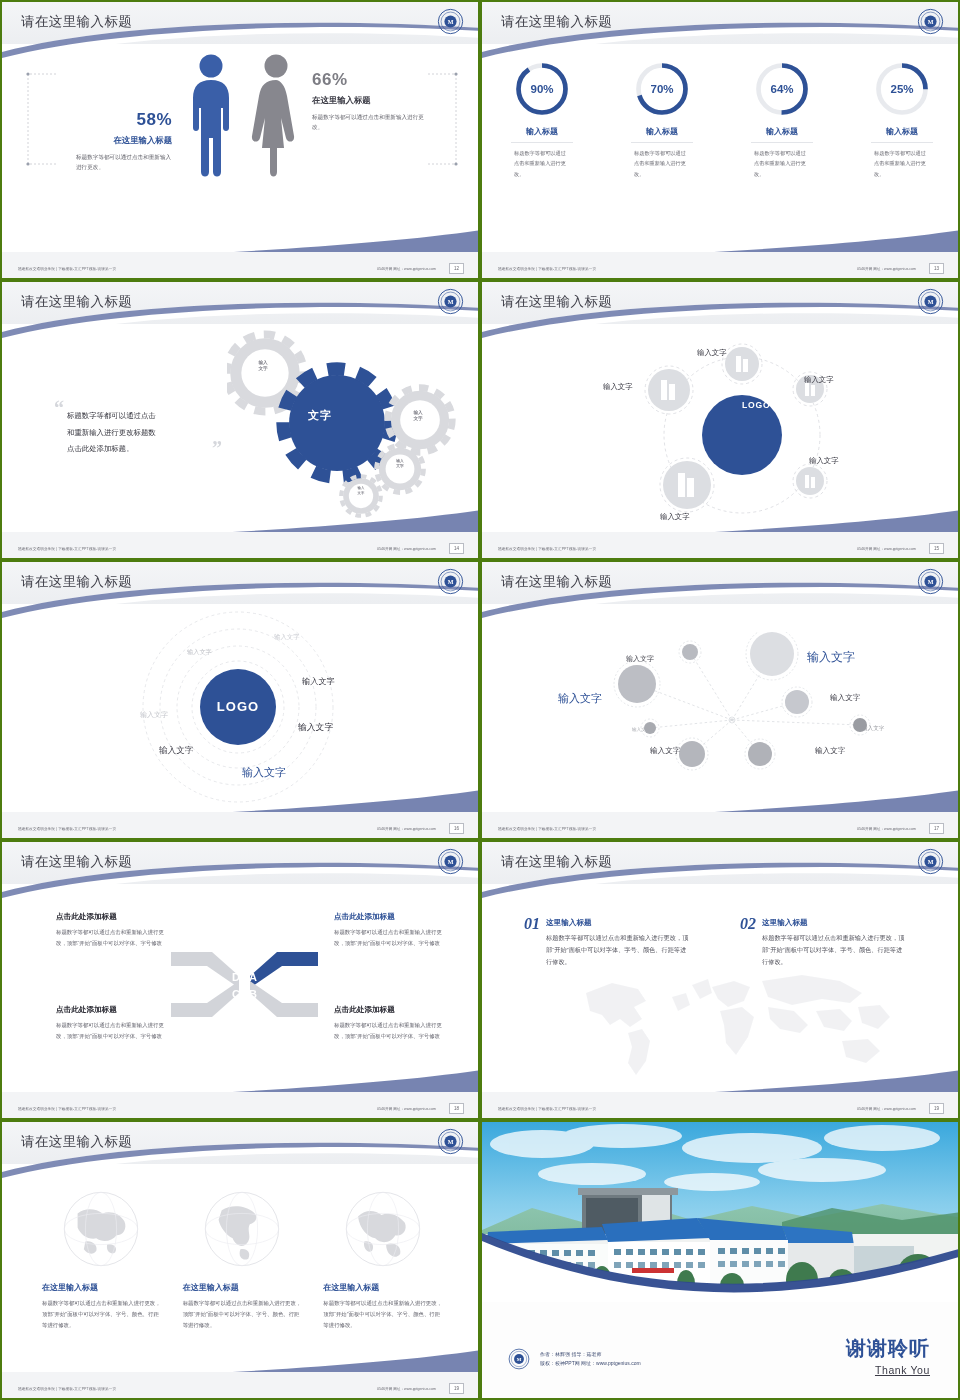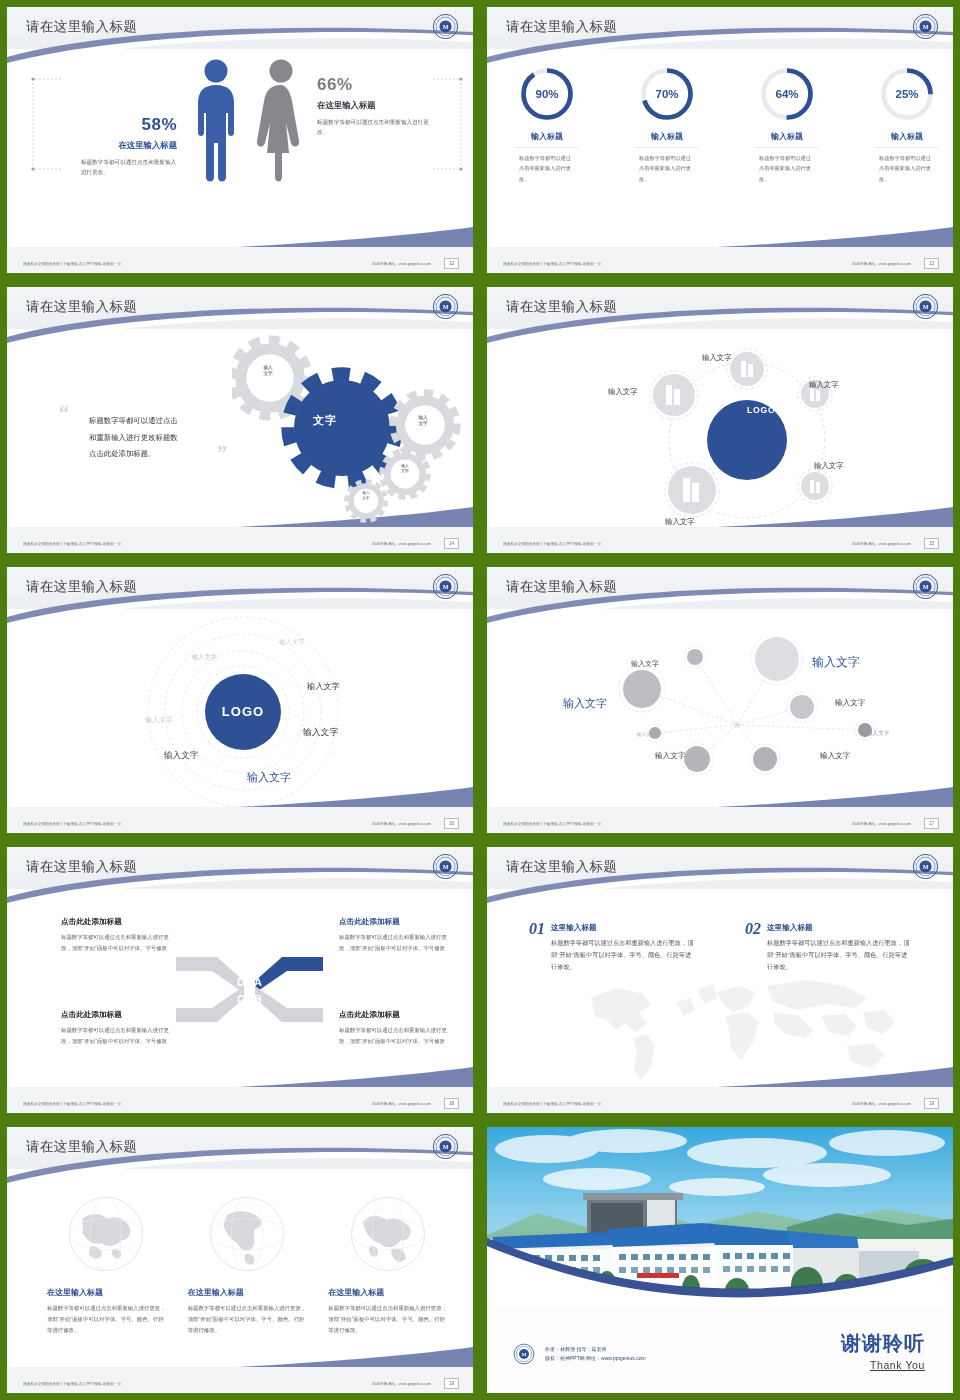--- a/index.html
+++ b/index.html
@@ -13,21 +13,21 @@
     display: grid;
     grid-template-columns: 480px 480px;
     grid-template-rows: repeat(5, 280px);
     width: 960px; height: 1400px;
   }
   .slide {
     position: relative;
     width: 480px; height: 280px;
     background: #fdfdfd;
     overflow: hidden;
-    border: 7px solid #4d7c0f;
+    border: 2px solid #4d7c0f;
   }
   
   .hdr {
     position: absolute; left: 0; top: 0; width: 480px; height: 42px;
     background: linear-gradient(#f4f5f7, #eceef1);
     z-index: 2;
   }
   .hdr-curve {
     position: absolute; left: 0; top: 20px; width: 480px; height: 46px;
     z-index: 3; pointer-events: none;
@@ -260,21 +260,21 @@
     </svg>
     <div class="hdr-title">请在这里输入标题</div>
     <svg class="emblem" viewBox="0 0 40 40">
       <circle cx="20" cy="20" r="18" fill="none" stroke="#2e5196" stroke-width="1.4"></circle>
       <circle cx="20" cy="20" r="14" fill="none" stroke="#2e5196" stroke-width="0.8"></circle>
       <circle cx="20" cy="20" r="9" fill="#2e5196"></circle>
       <text x="20" y="24" font-size="9" fill="#fff" text-anchor="middle" font-family="Liberation Serif, serif" font-weight="bold">M</text>
     </svg>
 
     <div style="position:absolute;left:52px;top:118px;z-index:6;" class="quote-mk">“</div>
-    <div style="position:absolute;left:82px;top:126px;width:145px;z-index:6;">
+    <div style="position:absolute;left:65px;top:126px;width:145px;z-index:6;">
       <div class="s3-text">标题数字等都可以通过点击</div>
       <div class="s3-text">和重新输入进行更改标题数</div>
       <div class="s3-text">点击此处添加标题。</div>
     </div>
     <div style="position:absolute;left:210px;top:158px;z-index:6;" class="quote-mk">”</div>
 
     <svg style="position:absolute;left:225px;top:46px;z-index:5;" width="240" height="190" viewBox="0 0 240 190">
       <defs>
         <g id="gearshape">
           <path d="M0,-46 L9,-44 L13,-41 L22,-41 L26,-33 L22,-26 L27,-18 L36,-18 L39,-9 L33,-3 L33,3 L39,9 L36,18 L27,18 L22,26 L26,33 L22,41 L13,41 L9,44 L0,46 L-9,44 L-13,41 L-22,41 L-26,33 L-22,26 L-27,18 L-36,18 L-39,9 L-33,3 L-33,-3 L-39,-9 L-36,-18 L-27,-18 L-22,-26 L-26,-33 L-22,-41 L-13,-41 L-9,-44 Z"></path>

